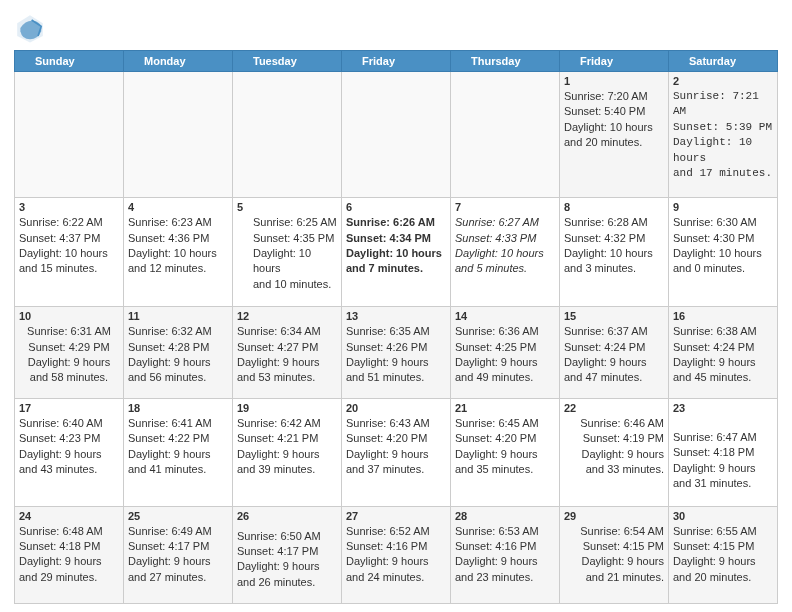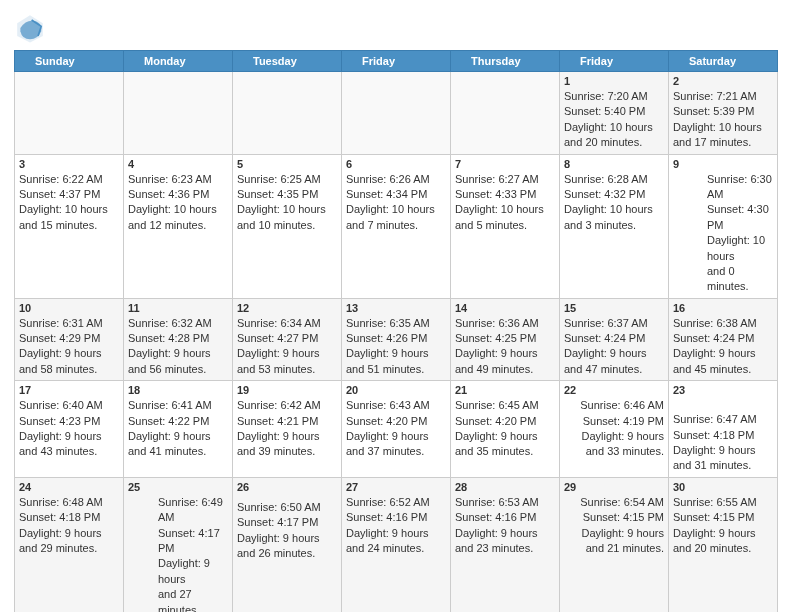--- a/index.html
+++ b/index.html
@@ -150,21 +150,21 @@
           <td class="empty-cell"></td>
           <td>
             <span class="day-number">1</span>
             <div class="day-info" style="white-space: pre-line;">Sunrise: 7:20 AM
 Sunset: 5:40 PM
 Daylight: 10 hours
 and 20 minutes.</div>
           </td>
           <td>
             <span class="day-number">2</span>
-            <div class="day-info" style="white-space: pre-line;">Sunrise: 7:21 AM
+            <div class="day-info" style="white-space: pre-line; font-family: Liberation Mono, monospace;">Sunrise: 7:21 AM
 Sunset: 5:39 PM
 Daylight: 10 hours
 and 17 minutes.</div>
           </td>
         </tr>
         <tr>
           <td>
             <span class="day-number">3</span>
             <div class="day-info" style="white-space: pre-line;">Sunrise: 6:22 AM
 Sunset: 4:37 PM
@@ -173,58 +173,58 @@
           </td>
           <td>
             <span class="day-number">4</span>
             <div class="day-info" style="white-space: pre-line;">Sunrise: 6:23 AM
 Sunset: 4:36 PM
 Daylight: 10 hours
 and 12 minutes.</div>
           </td>
           <td>
             <span class="day-number">5</span>
-            <div class="day-info" style="white-space: pre-line;">Sunrise: 6:25 AM
+            <div class="day-info" style="white-space: pre-line; margin-left: 16px;">Sunrise: 6:25 AM
 Sunset: 4:35 PM
 Daylight: 10 hours
 and 10 minutes.</div>
           </td>
           <td>
             <span class="day-number">6</span>
-            <div class="day-info" style="white-space: pre-line;">Sunrise: 6:26 AM
+            <div class="day-info" style="white-space: pre-line; font-weight: bold;">Sunrise: 6:26 AM
 Sunset: 4:34 PM
 Daylight: 10 hours
 and 7 minutes.</div>
           </td>
           <td>
             <span class="day-number">7</span>
-            <div class="day-info" style="white-space: pre-line;">Sunrise: 6:27 AM
+            <div class="day-info" style="white-space: pre-line; font-style: italic;">Sunrise: 6:27 AM
 Sunset: 4:33 PM
 Daylight: 10 hours
 and 5 minutes.</div>
           </td>
           <td>
             <span class="day-number">8</span>
             <div class="day-info" style="white-space: pre-line;">Sunrise: 6:28 AM
 Sunset: 4:32 PM
 Daylight: 10 hours
 and 3 minutes.</div>
           </td>
           <td>
             <span class="day-number">9</span>
-            <div class="day-info" style="white-space: pre-line; margin-left: 34px;">Sunrise: 6:30 AM
+            <div class="day-info" style="white-space: pre-line;">Sunrise: 6:30 AM
 Sunset: 4:30 PM
 Daylight: 10 hours
 and 0 minutes.</div>
           </td>
         </tr>
         <tr>
           <td>
             <span class="day-number">10</span>
-            <div class="day-info" style="white-space: pre-line;">Sunrise: 6:31 AM
+            <div class="day-info" style="white-space: pre-line; text-align: center;">Sunrise: 6:31 AM
 Sunset: 4:29 PM
 Daylight: 9 hours
 and 58 minutes.</div>
           </td>
           <td>
             <span class="day-number">11</span>
             <div class="day-info" style="white-space: pre-line;">Sunrise: 6:32 AM
 Sunset: 4:28 PM
 Daylight: 9 hours
 and 56 minutes.</div>
@@ -319,21 +319,21 @@
         <tr>
           <td>
             <span class="day-number">24</span>
             <div class="day-info" style="white-space: pre-line;">Sunrise: 6:48 AM
 Sunset: 4:18 PM
 Daylight: 9 hours
 and 29 minutes.</div>
           </td>
           <td>
             <span class="day-number">25</span>
-            <div class="day-info" style="white-space: pre-line; margin-left: 30px;">Sunrise: 6:49 AM
+            <div class="day-info" style="white-space: pre-line;">Sunrise: 6:49 AM
 Sunset: 4:17 PM
 Daylight: 9 hours
 and 27 minutes.</div>
           </td>
           <td>
             <span class="day-number">26</span>
             <div class="day-info" style="white-space: pre-line; margin-top: 7px;">Sunrise: 6:50 AM
 Sunset: 4:17 PM
 Daylight: 9 hours
 and 26 minutes.</div>

